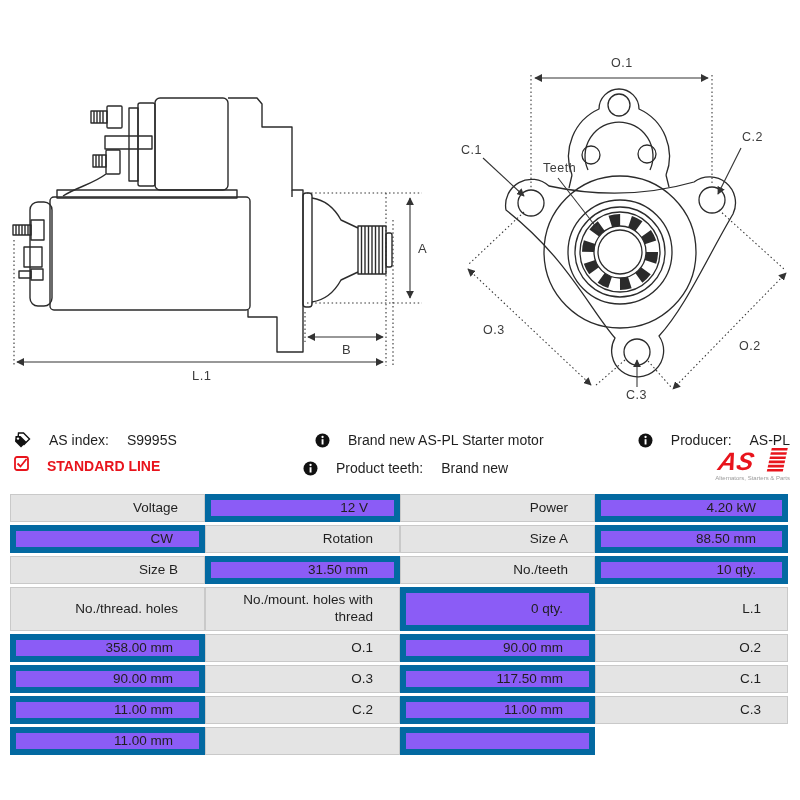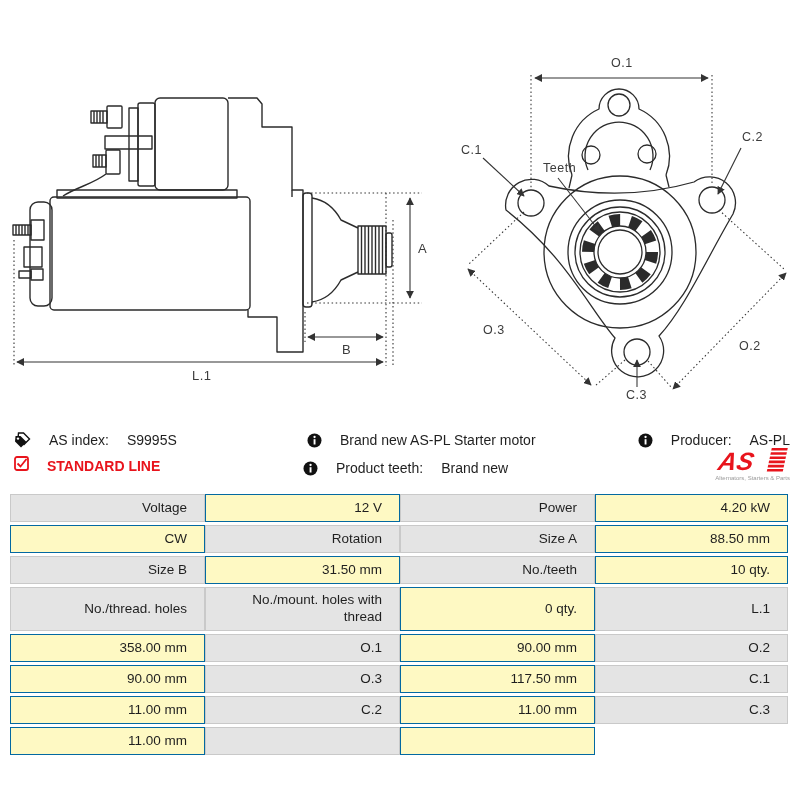--- a/index.html
+++ b/index.html
@@ -22,24 +22,24 @@
   
   .spec-table{
     position:absolute;left:10px;top:494px;width:778px;
     display:grid;
     grid-template-columns:195px 195px 195px 193px;
     grid-template-rows:28px 28px 28px 44px 28px 28px 28px 28px;
     row-gap:3px;column-gap:0;
   }
   .cell{
     box-sizing:border-box;display:flex;align-items:center;justify-content:flex-end;
-    padding:2px 17px 2px 8px;font-size:13.5px;line-height:1.25;text-align:right;
+    padding:2px 26px 2px 8px;font-size:13.5px;line-height:1.25;text-align:right;
   }
   .cell.lbl{background:#e4e4e4;border:1px solid #c9c9c9;}
-  .cell.val{background:#fef9c3;border:1px solid #0369a1;}
+  .cell.val{background:#8b5cf6;border:6px solid #0369a1;}
 </style>
 </head>
 <body>
 
 <svg class="abs" style="left:5px;top:70px" width="435" height="325" viewBox="0 0 435 325">
   <defs>
     <marker id="arr" viewBox="0 0 10 10" refX="9" refY="5" markerWidth="7.5" markerHeight="7.5" orient="auto-start-reverse">
       <path d="M0,0 L10,5 L0,10 z" fill="#333"></path>
     </marker>
   </defs>
@@ -174,21 +174,21 @@
 </div>
 
 <div class="info-line" style="left:14px;top:453px">
   <svg class="ico" width="15" height="15" viewBox="0 0 15 15">
     <rect x="1" y="1" width="13" height="13" rx="2" fill="none" stroke="#e8141c" stroke-width="1.8"></rect>
     <path d="M3.5,7.5 L6.5,10.5 L12.5,3" fill="none" stroke="#e8141c" stroke-width="1.8"></path>
   </svg>
   <span class="red">STANDARD LINE</span>
 </div>
 
-<div class="info-line" style="left:307px;top:430px">
+<div class="info-line" style="left:315px;top:430px">
   <svg class="ico" width="15" height="15" viewBox="0 0 15 15">
     <circle cx="7.5" cy="7.5" r="7" fill="#111"></circle>
     <rect x="6.6" y="6.2" width="1.9" height="5.3" fill="#fff"></rect>
     <circle cx="7.55" cy="4" r="1.15" fill="#fff"></circle>
   </svg>
   <span>Brand new AS-PL Starter motor</span>
 </div>
 
 <div class="info-line" style="left:303px;top:458px">
   <svg class="ico" width="15" height="15" viewBox="0 0 15 15">

